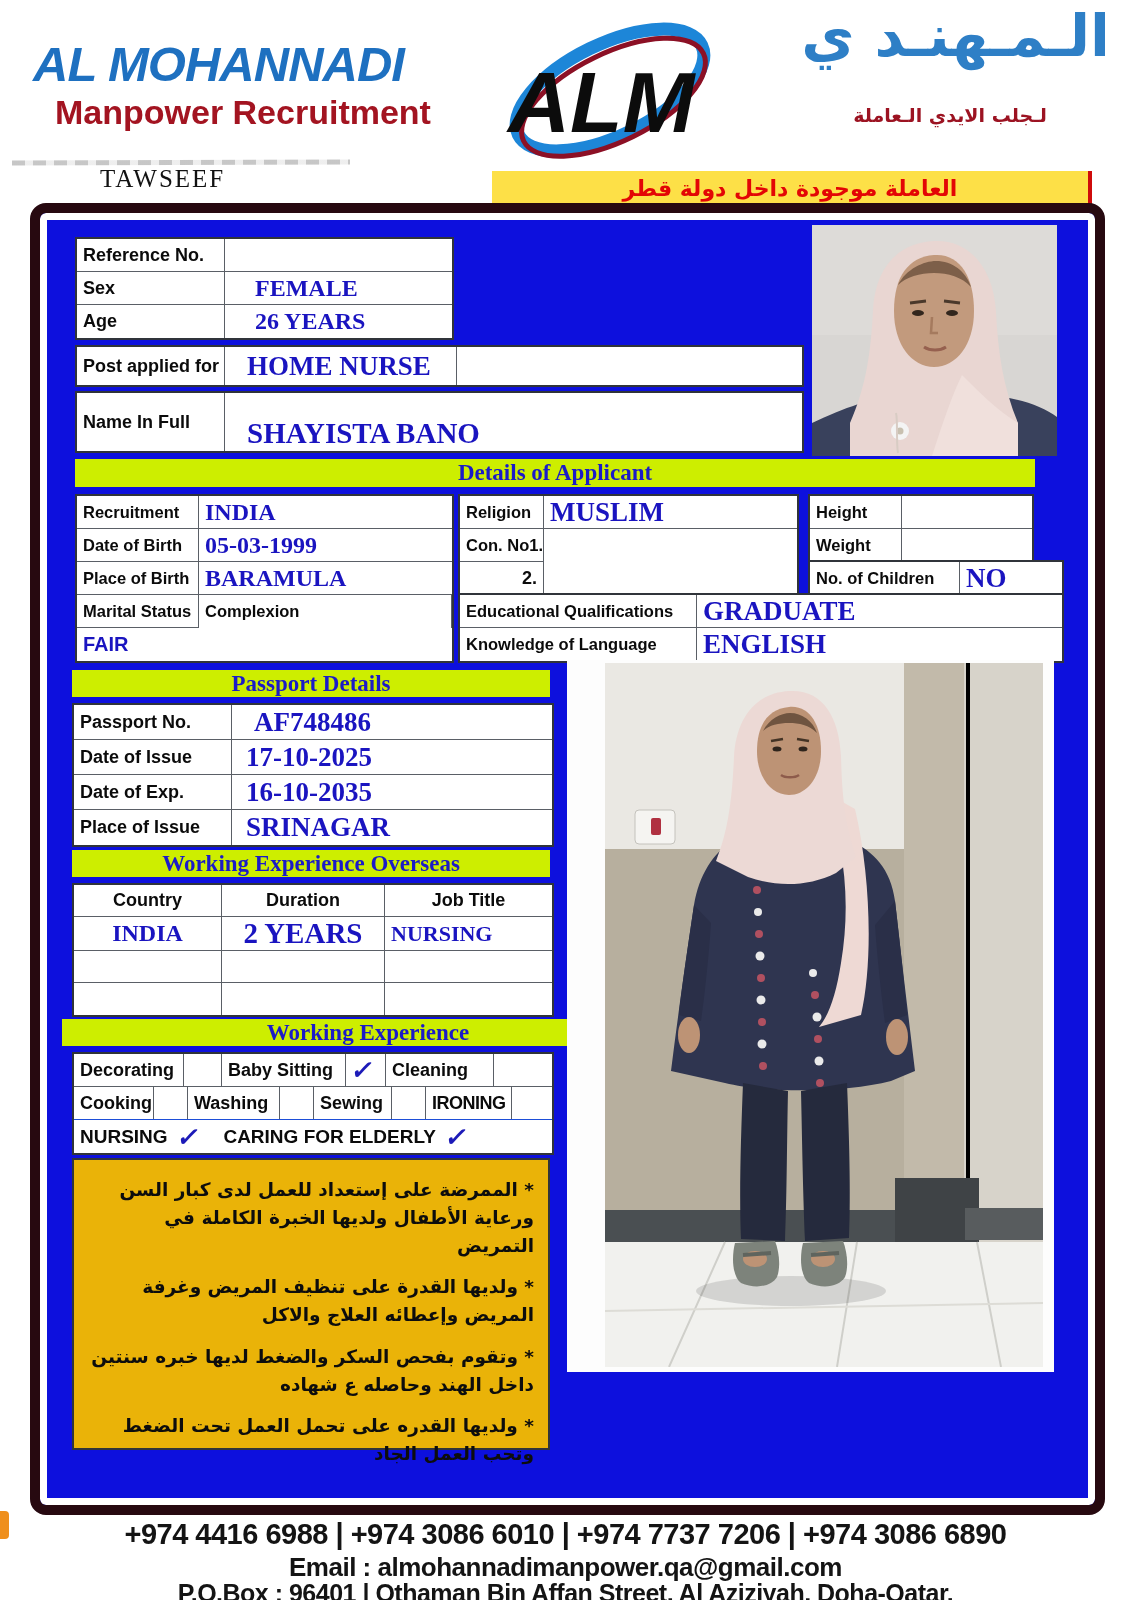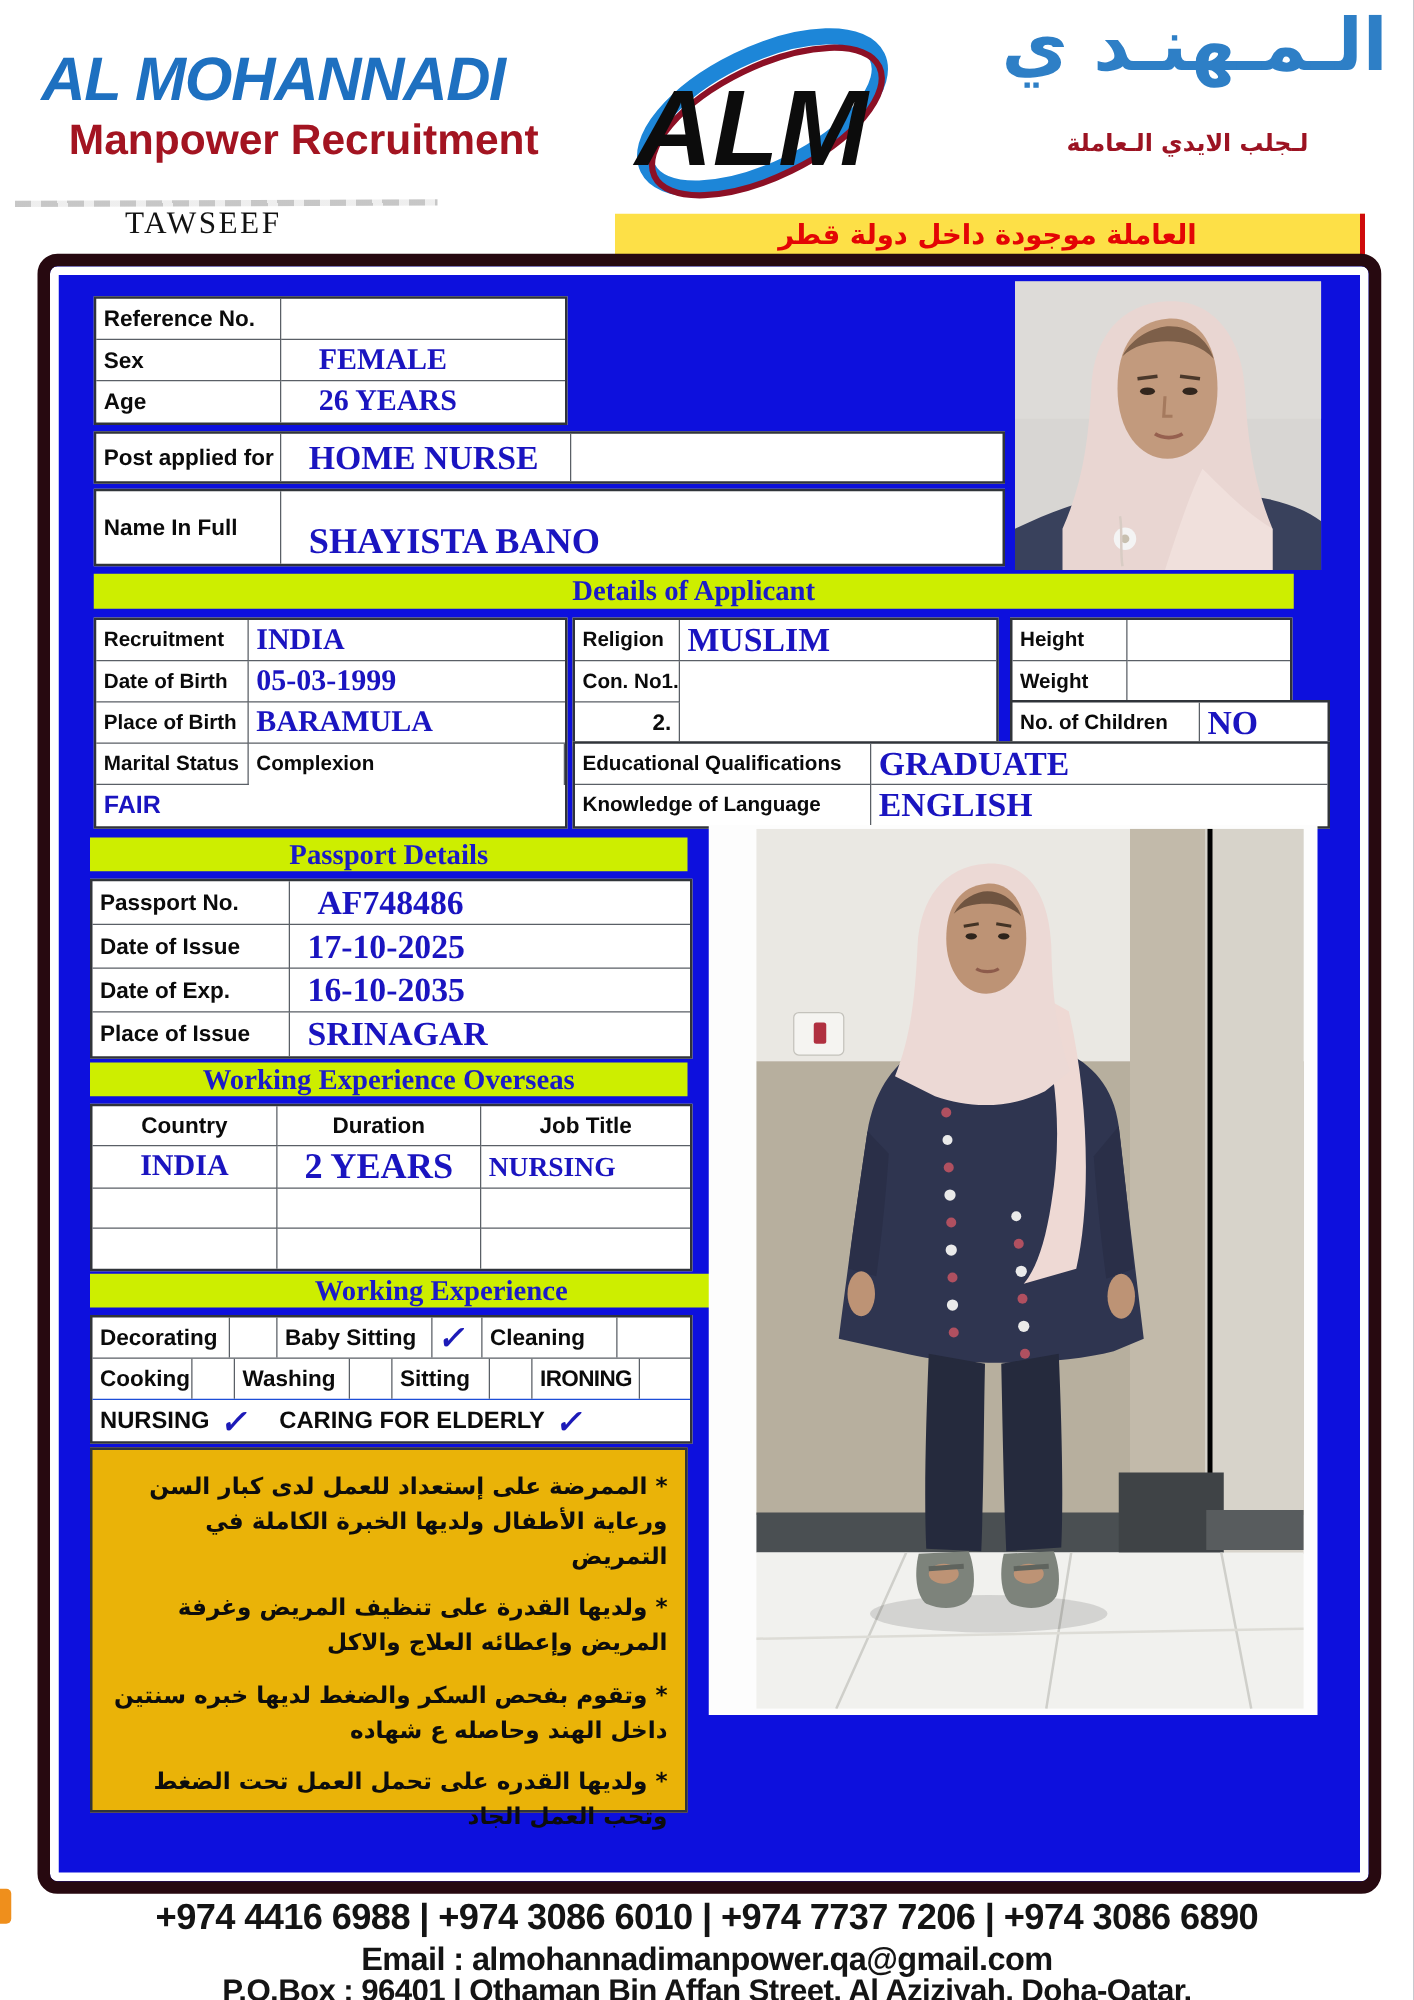--- a/index.html
+++ b/index.html
@@ -294,21 +294,21 @@
         <span class="val"></span>
       </div>
     <div class="cell last-row">
         <span class="val"></span>
       </div>
     <div class="cell last-col last-row">
         <span class="val"></span>
       </div>
   </div>
 
-  <div class="bar" style="left:72px;top:1019px;width:562px;height:27px;">
+  <div class="bar" style="left:62px;top:1019px;width:562px;height:27px;padding-left:25px;">
     <span>Working Experience</span>
   </div>
   <div class="tbl" style="left:72px;top:1052px;width:478px;height:99px;grid-template-columns:1fr;grid-template-rows:33px 33px 33px;">
     <div style="display:grid;grid-template-columns:110px 38px 124px 40px 108px 1fr;border-bottom:1px solid #5a5f66;">
       <div class="cell" style="border-bottom:none;">
           <span class="lab">Decorating</span>
         </div>
       <div class="cell" style="border-bottom:none;">
           <span class="check"></span>
         </div>
@@ -332,21 +332,21 @@
       <div class="cell" style="border-bottom:none;">
           <span class="check"></span>
         </div>
       <div class="cell" style="border-bottom:none;">
           <span class="lab">Washing</span>
         </div>
       <div class="cell" style="border-bottom:none;">
           <span class="check"></span>
         </div>
       <div class="cell" style="border-bottom:none;">
-          <span class="lab">Sitting</span>
+          <span class="lab">Sewing</span>
         </div>
       <div class="cell" style="border-bottom:none;">
           <span class="check"></span>
         </div>
       <div class="cell" style="border-bottom:none;">
           <span class="lab" style="letter-spacing:-0.5px;">IRONING</span>
         </div>
       <div class="cell last-col" style="border-bottom:none;">
           <span class="check"></span>
         </div>

